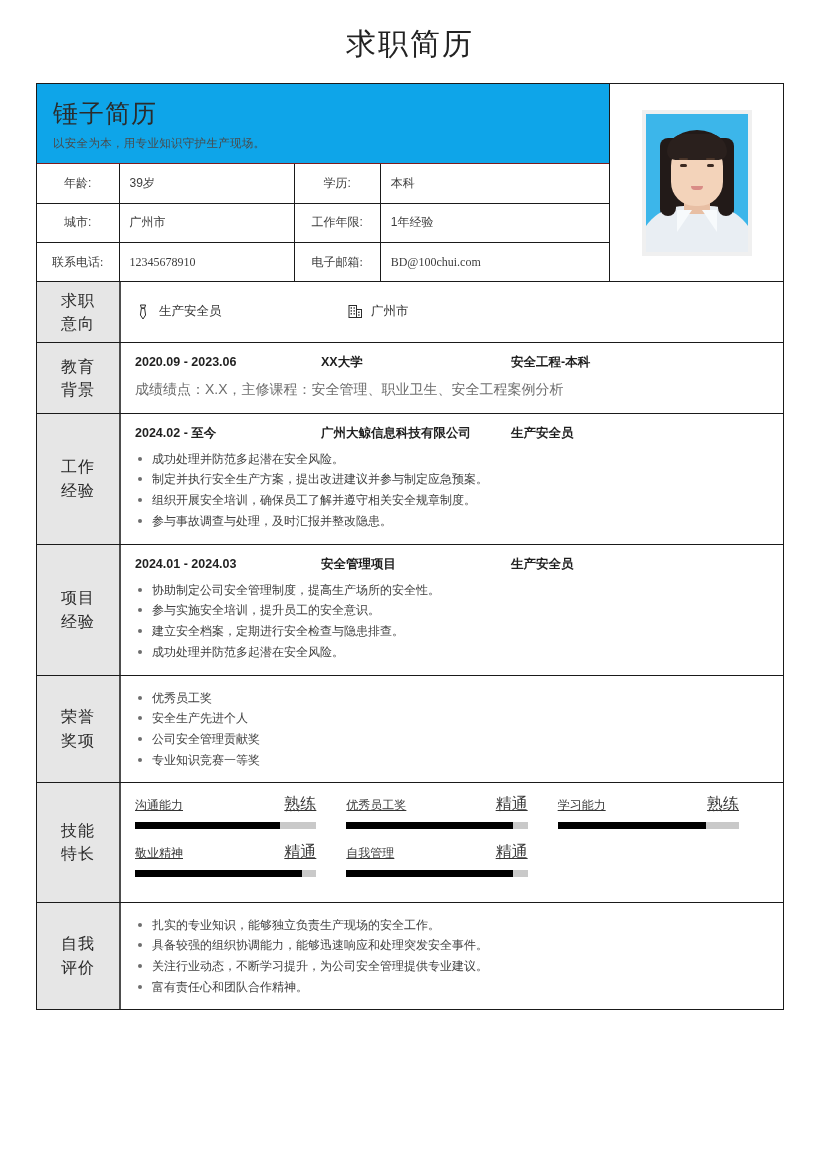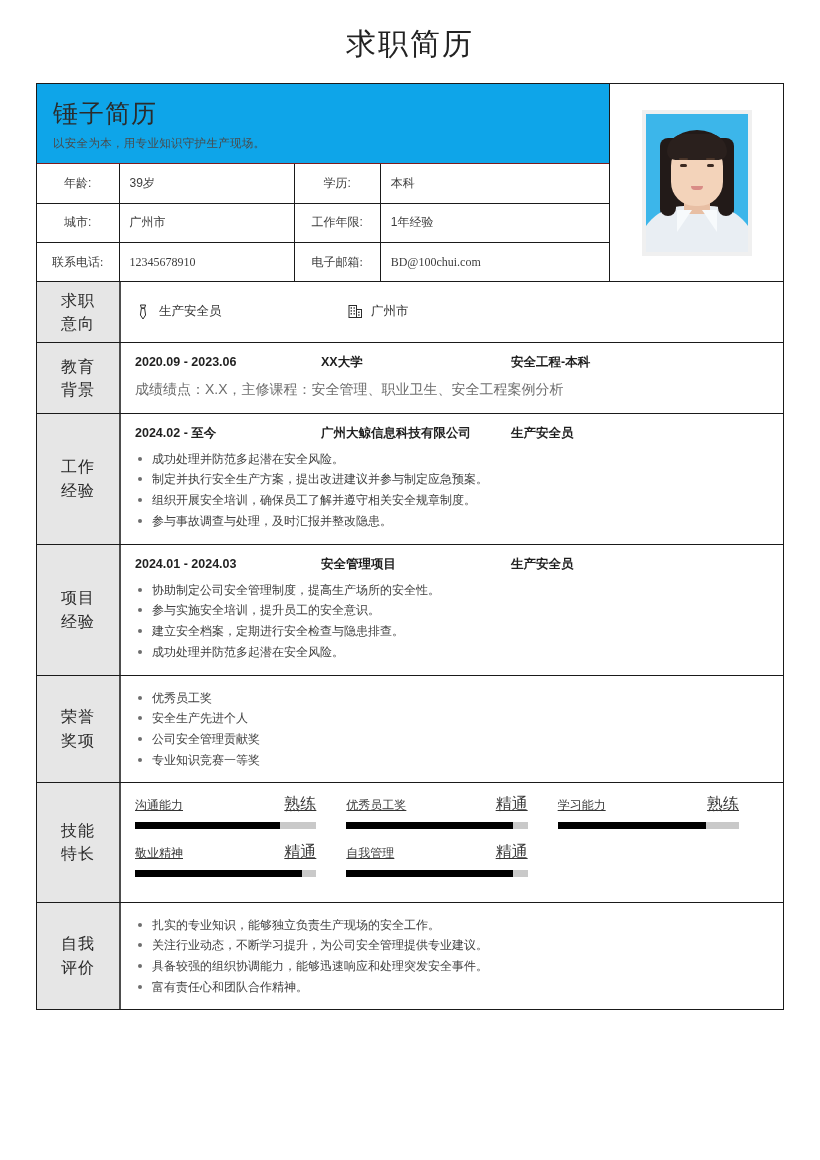--- a/index.html
+++ b/index.html
@@ -549,21 +549,21 @@
     <div class="section">
       <div class="sec-label">
         <div class="sec-label-text">
           <div>自我</div>
           <div>评价</div>
         </div>
       </div>
       <div class="sec-body plain-body">
         <ul class="bullets">
           <li>扎实的专业知识，能够独立负责生产现场的安全工作。</li>
+          <li>具备较强的组织协调能力，能够迅速响应和处理突发安全事件。</li>
           <li>关注行业动态，不断学习提升，为公司安全管理提供专业建议。</li>
-          <li>具备较强的组织协调能力，能够迅速响应和处理突发安全事件。</li>
           <li>富有责任心和团队合作精神。</li>
         </ul>
       </div>
     </div>
 
   </div>
 </div>
 
 </body></html>

